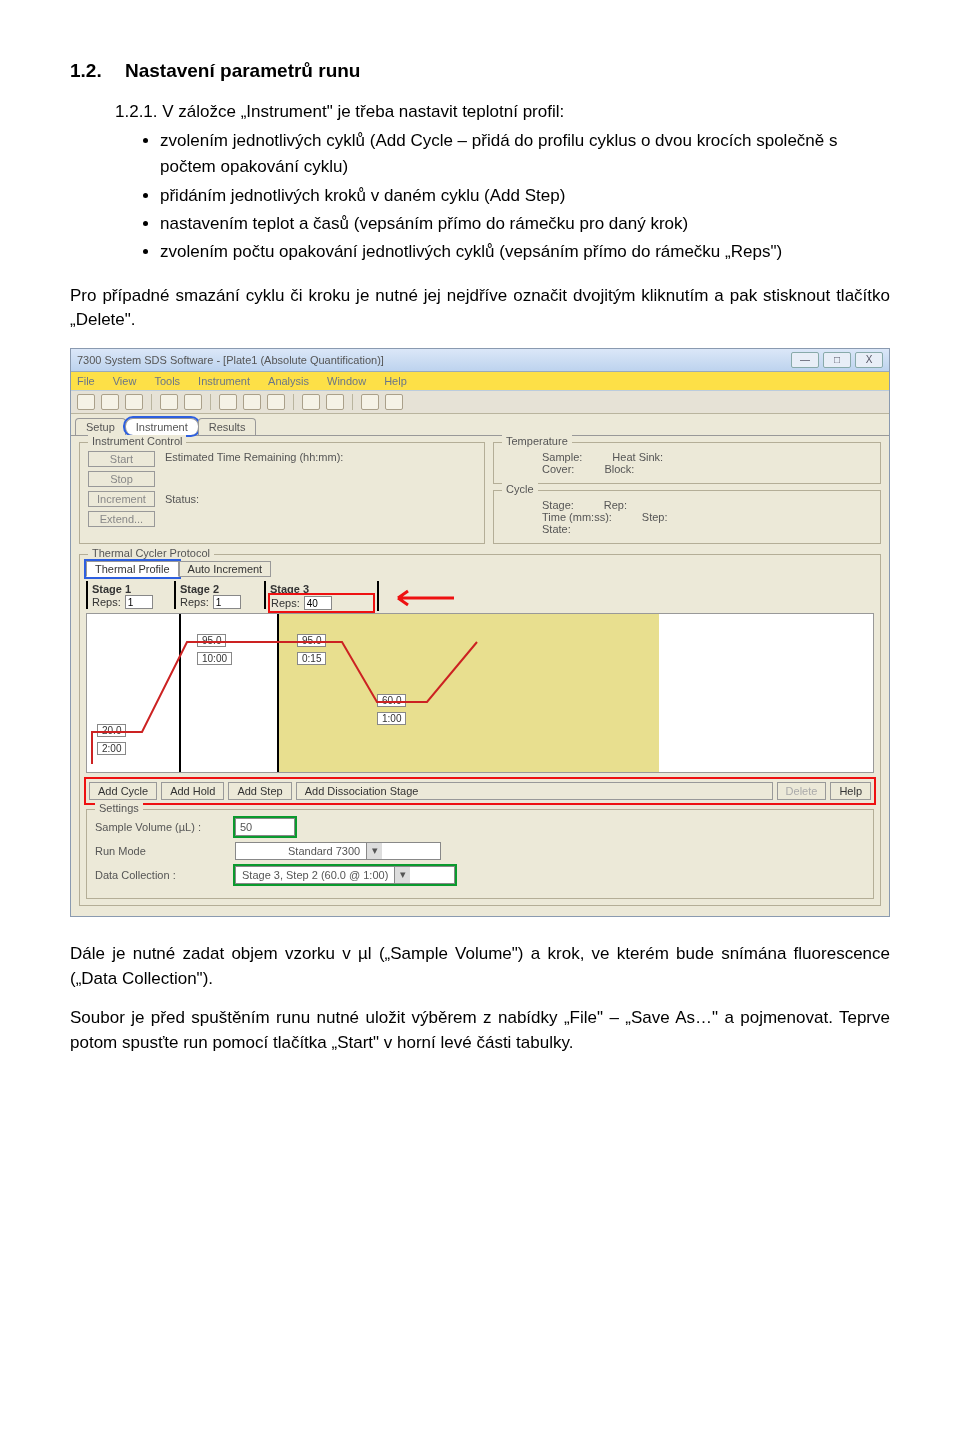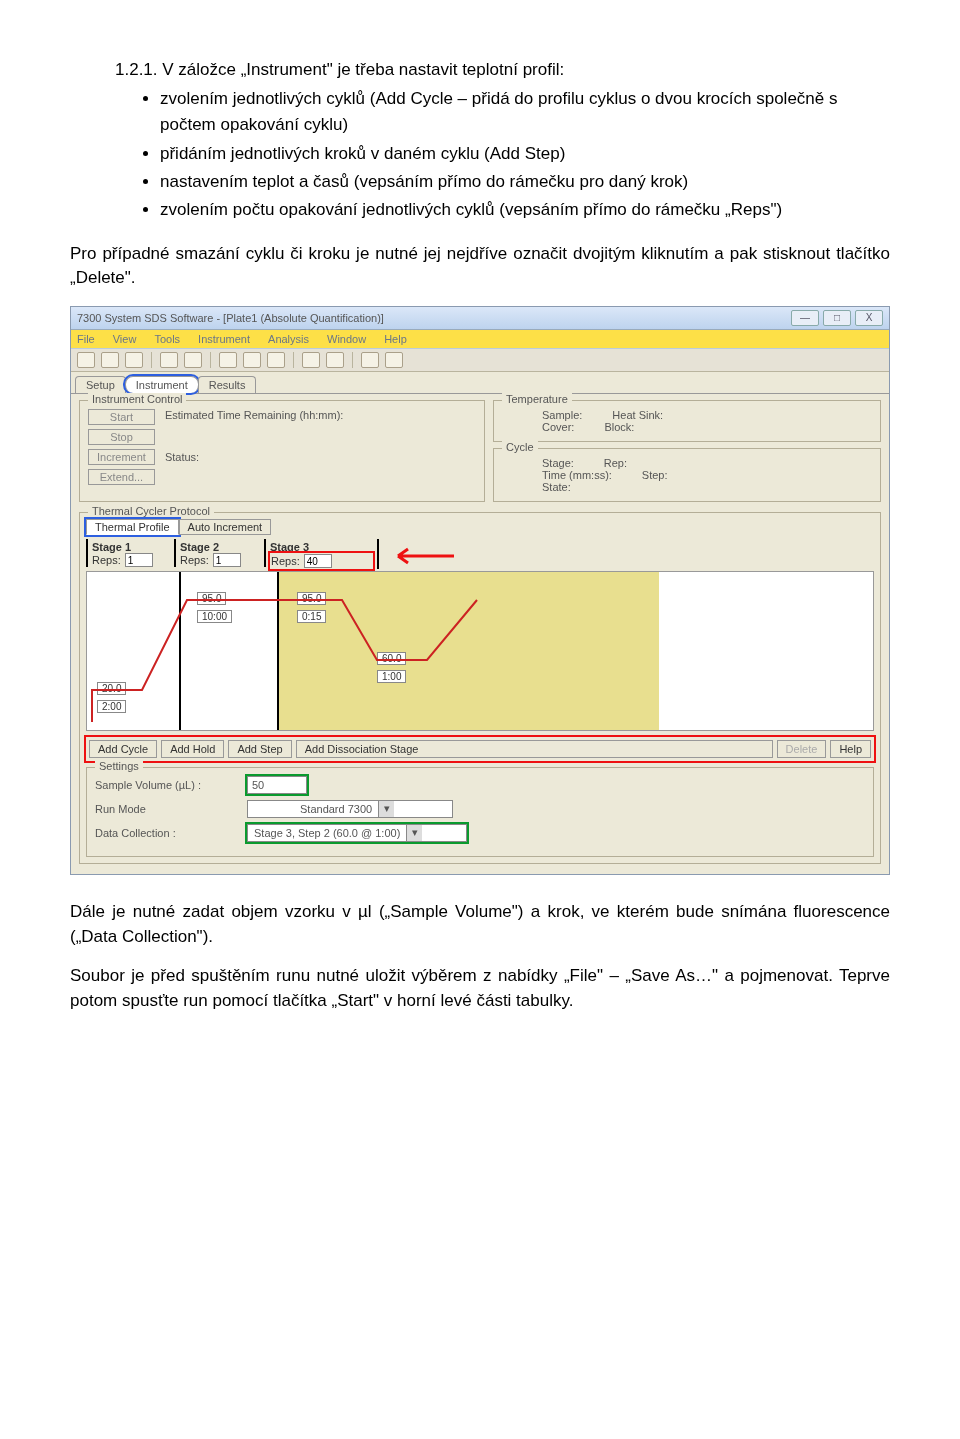--- a/index.html
+++ b/index.html
@@ -254,21 +254,21 @@
   .settings {
     border: 1px solid #b4ae97;
     position: relative;
     padding: 8px;
     margin-top: 6px;
   }
   .settings .legend3 {
     position:absolute; top:-8px; left:8px; background:#ece9d8; padding:0 4px; color:#555;
   }
   .srow {
-    display:flex; align-items:center; gap:22px; margin-bottom:6px; color:#555;
+    display:flex; align-items:center; gap:10px; margin-bottom:6px; color:#555;
   }
   .srow label { width: 130px; }
   .srow .inp {
     border:1px solid #888; background:#fff;
     padding: 1px 4px;
     font-size:11px;
     height: 18px;
     display:inline-flex; align-items:center;
   }
   .srow.boxed .inp { outline: 2px solid #0a9a2e; }
@@ -302,20 +302,24 @@
   .brand b { font-weight: 600; }
   .pagenum {
     font-size: 16px;
     color: #333;
   }
 </style>
 </head>
 <body>
 
 <div class="page">
+  <div class="heading">
+    <span class="hnum">1.2.</span>
+    <span>Nastavení parametrů runu</span>
+  </div>
 
   <div class="intro-line">1.2.1. V záložce „Instrument" je třeba nastavit teplotní profil:</div>
   <ul class="bullets">
     <li>zvolením jednotlivých cyklů (Add Cycle – přidá do profilu cyklus o dvou krocích společně s počtem opakování cyklu)</li>
     <li>přidáním jednotlivých kroků v daném cyklu (Add Step)</li>
     <li>nastavením teplot a časů (vepsáním přímo do rámečku pro daný krok)</li>
     <li>zvolením počtu opakování jednotlivých cyklů (vepsáním přímo do rámečku „Reps")</li>
   </ul>
 
   <div class="body-text">Pro případné smazání cyklu či kroku je nutné jej nejdříve označit dvojitým kliknutím a pak stisknout tlačítko „Delete".</div>

